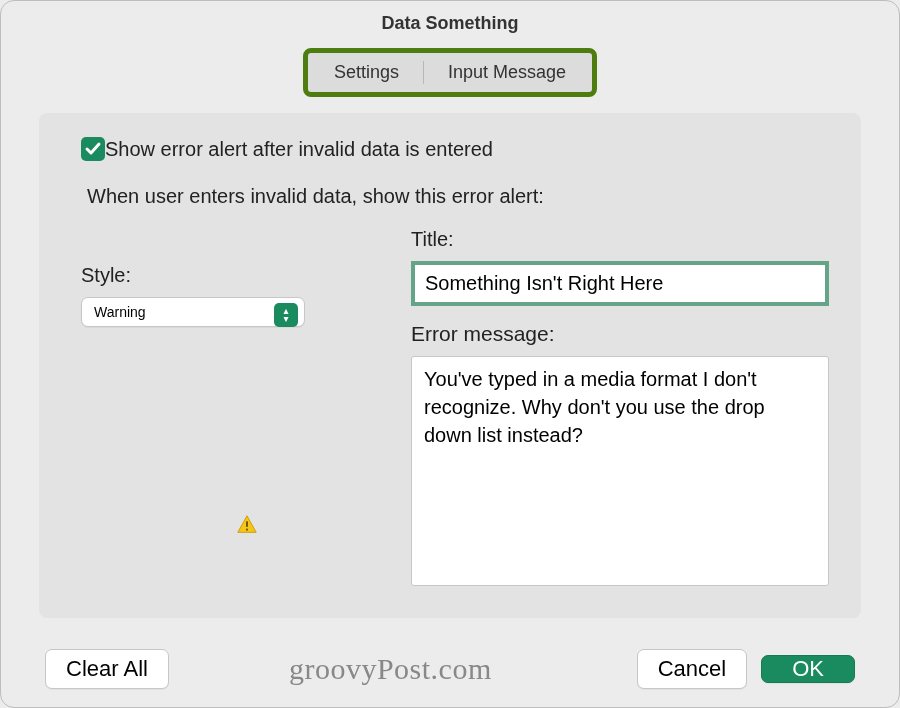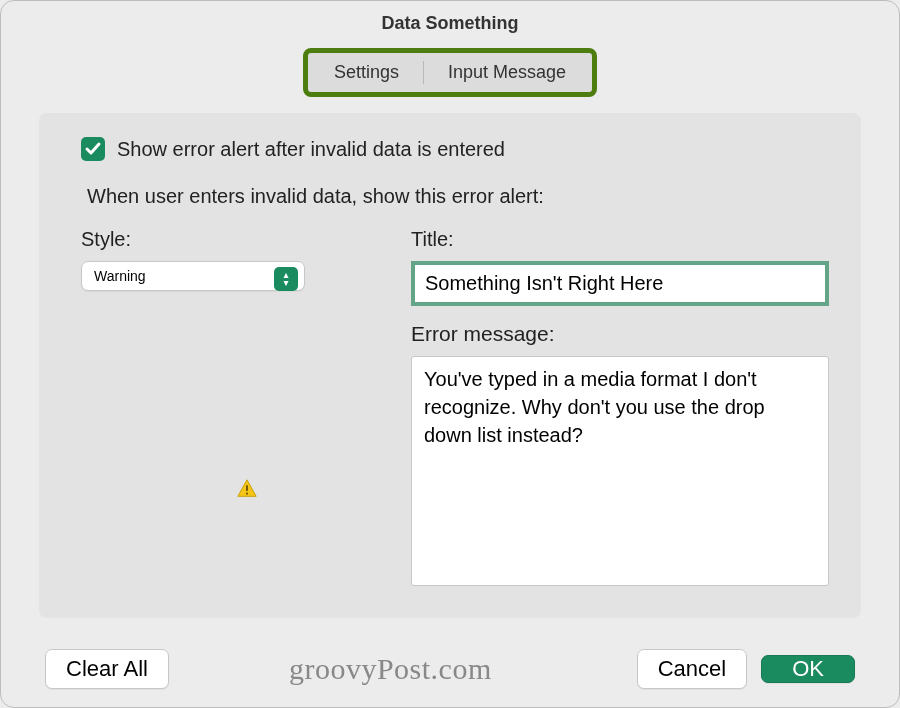--- a/index.html
+++ b/index.html
@@ -56,21 +56,21 @@
   .panel {
     margin: 0 38px;
     background: #e3e3e3;
     border-radius: 8px;
     padding: 24px 28px 28px;
     position: relative;
   }
   .chk-row {
     display: flex;
     align-items: center;
-    gap: 12px;
+    gap: 0;
     margin-bottom: 24px;
     margin-left: 14px;
   }
   .checkbox {
     width: 24px; height: 24px;
     background: #1a8a5f;
     border-radius: 5px;
     position: relative;
     cursor: pointer;
   }
@@ -83,20 +83,21 @@
   }
   .form-row {
     display: flex;
     gap: 40px;
     align-items: flex-start;
   }
   .col-left {
     width: 290px;
     margin-left: 14px;
     position: relative;
+    margin-top: 36px;
   }
   .col-right {
     flex: 1;
     margin-right: 4px;
   }
   .field-label {
     font-size: 20px;
     color: #222;
     margin-bottom: 10px;
   }

